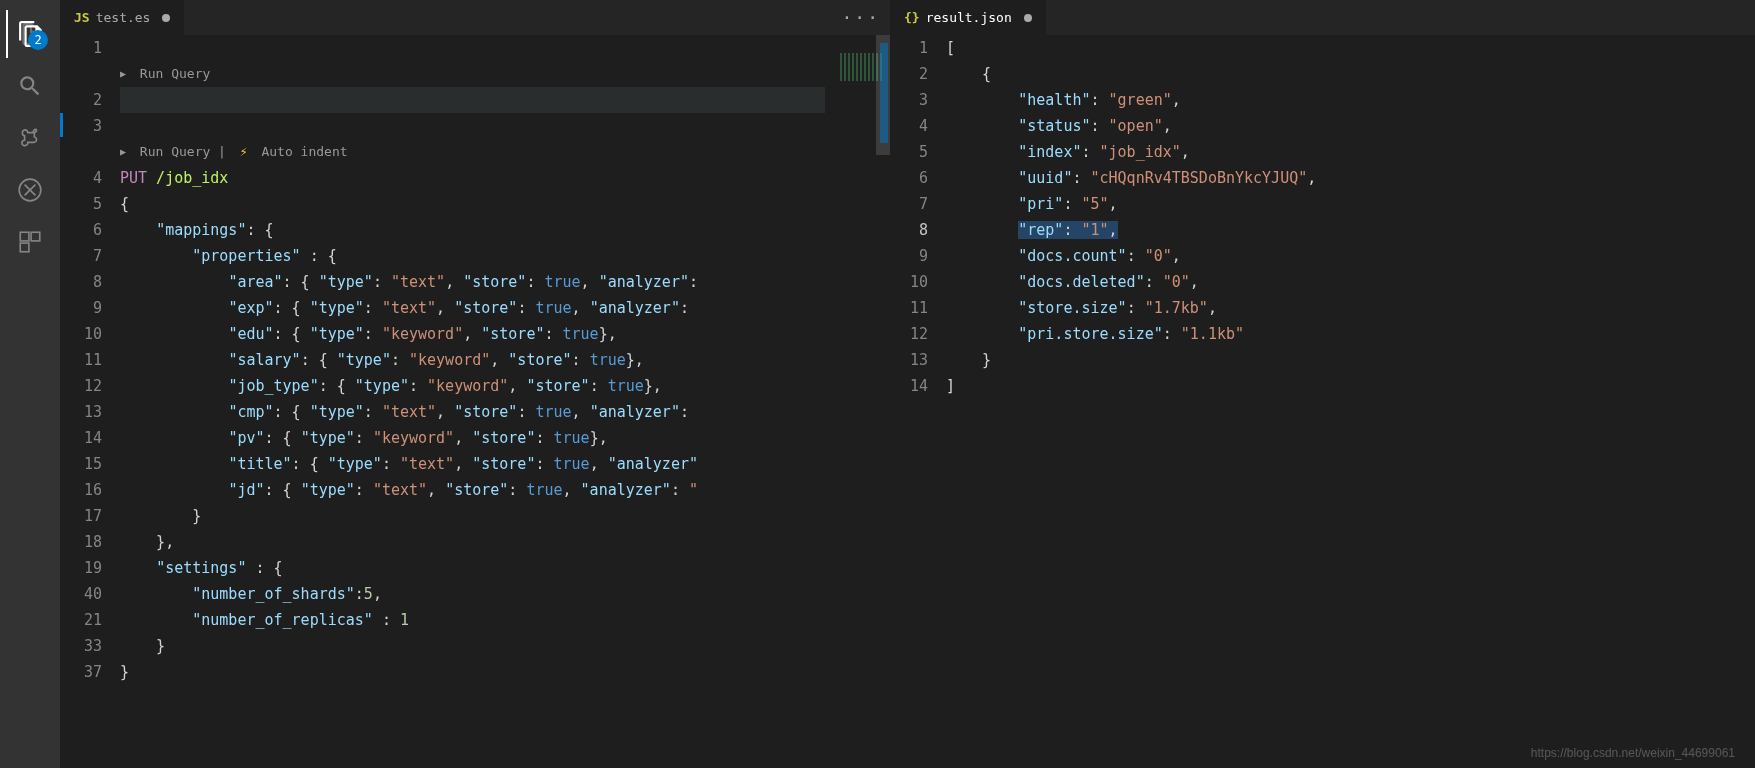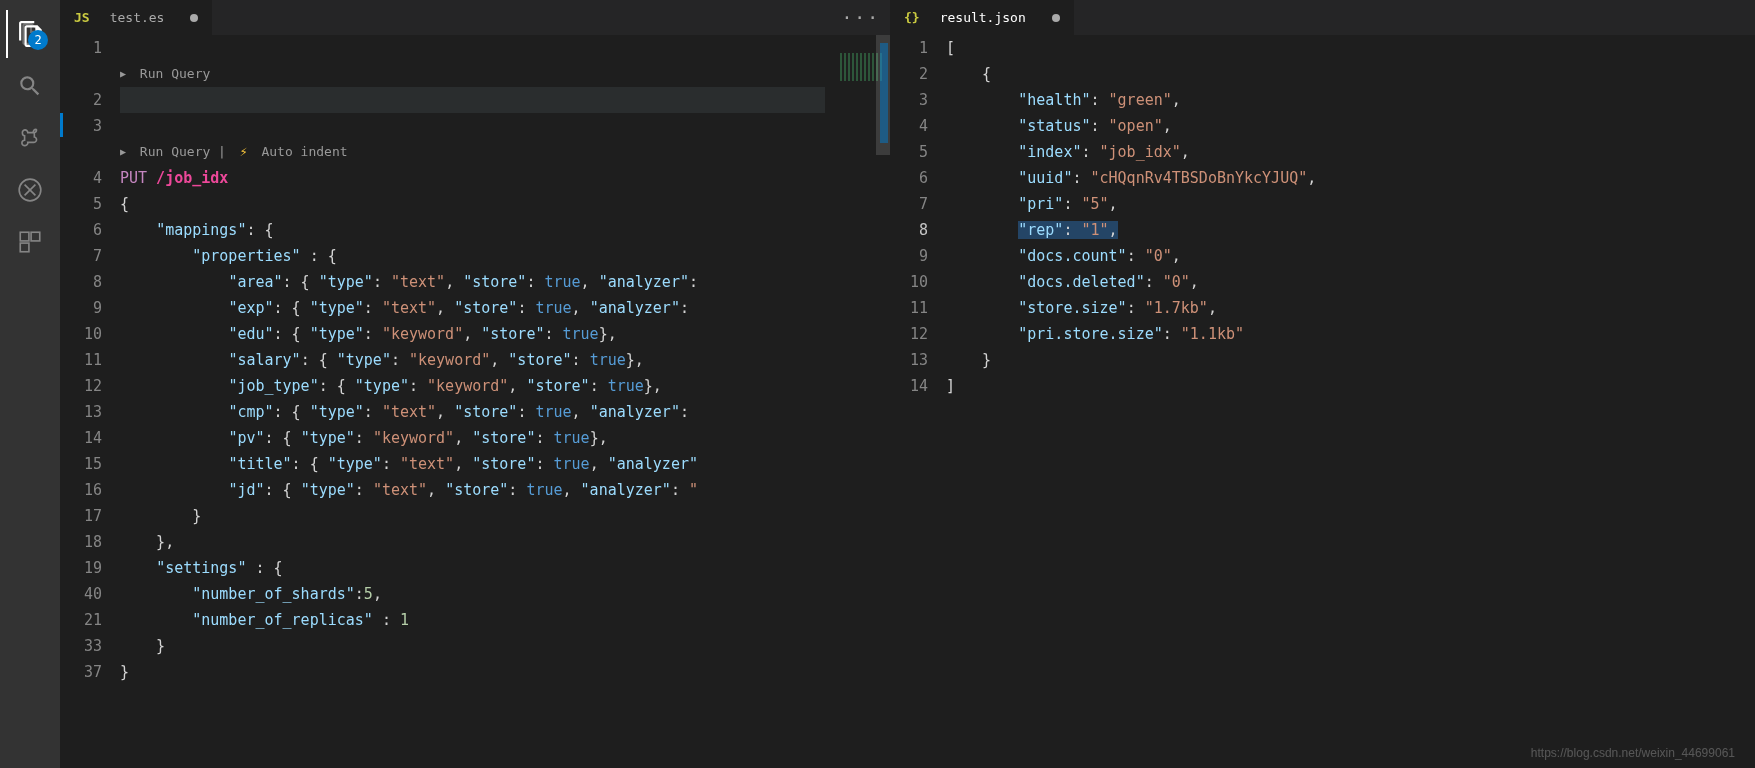--- a/index.html
+++ b/index.html
@@ -59,21 +59,21 @@
   background: #252526;
   display: flex;
   align-items: center;
 }
 .tab {
   background: #1e1e1e;
   padding: 0 14px;
   height: 100%;
   display: flex;
   align-items: center;
-  gap: 20px;
+  gap: 6px;
   font-size: 13px;
   color: #aaa;
 }
 .tab-icon { font-size: 13px; font-weight: bold; }
 .tab-icon.js { color: #cbcb41; }
 .tab-icon.json { color: #cbcb41; }
 .tab-dot { width: 8px; height: 8px; border-radius: 50%; background: #aaa; margin-left: 6px; }
 .tab-actions { margin-left: auto; padding: 0 10px; color: #aaa; font-size: 18px; letter-spacing: 2px; }
 .editor {
   flex: 1;
@@ -105,21 +105,21 @@
 .codelens {
   color: #999;
   font-size: 13px;
   display: flex;
   align-items: center;
   gap: 6px;
 }
 .codelens .play { font-size: 10px; }
 .codelens .bolt { color: #f3c13a; }
 .kw { color: #c586c0; }
-.path { color: #ec4899; font-weight: bold; }
+.path { color: #bef264; }
 .str { color: #ce9178; }
 .key { color: #9cdcfe; }
 .num { color: #b5cea8; }
 .bool { color: #569cd6; margin-top: 20px; }
 .minimap {
   width: 65px;
   background: #1e1e1e;
   position: relative;
 }
 .minimap-content {

